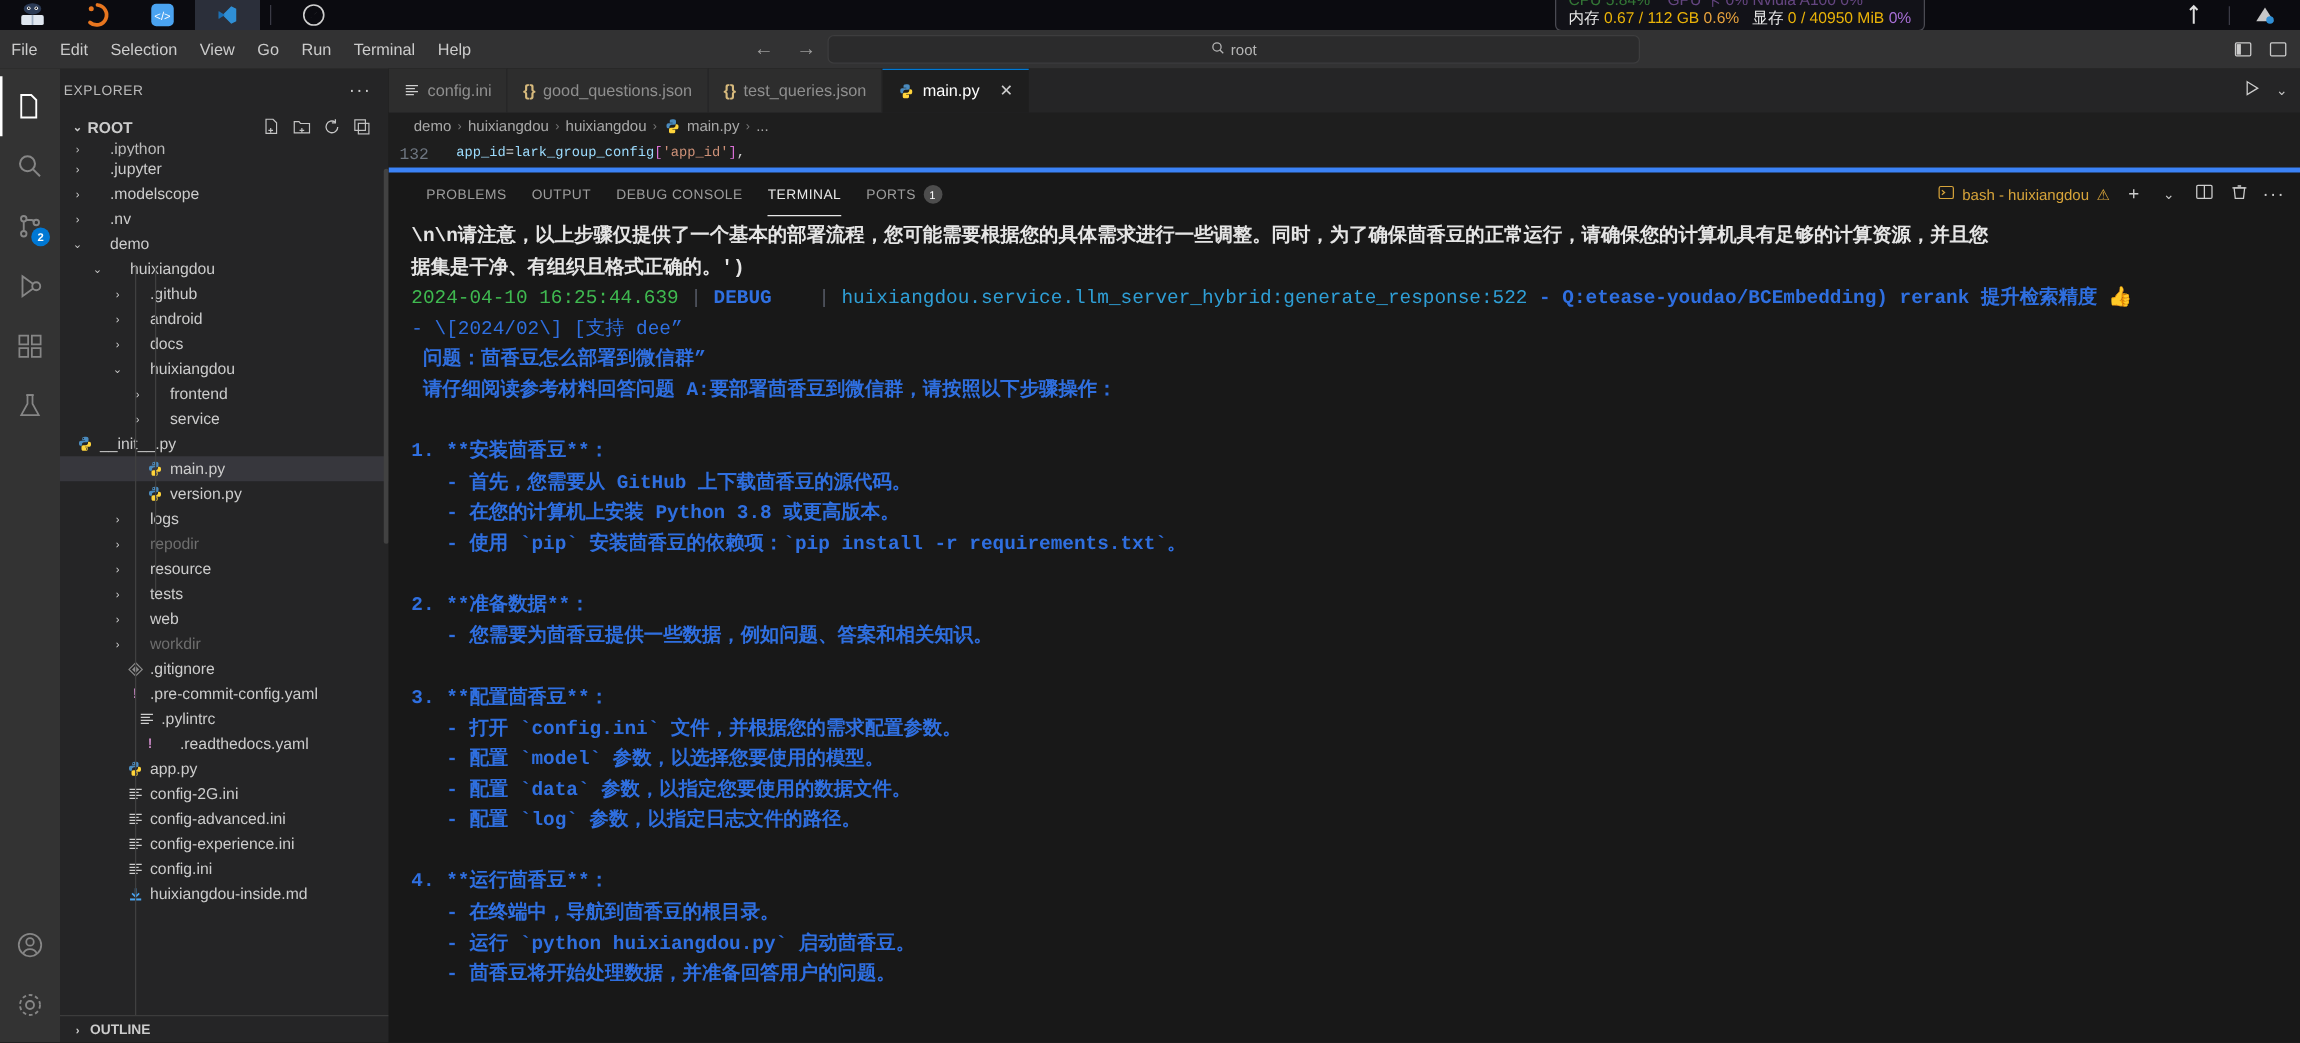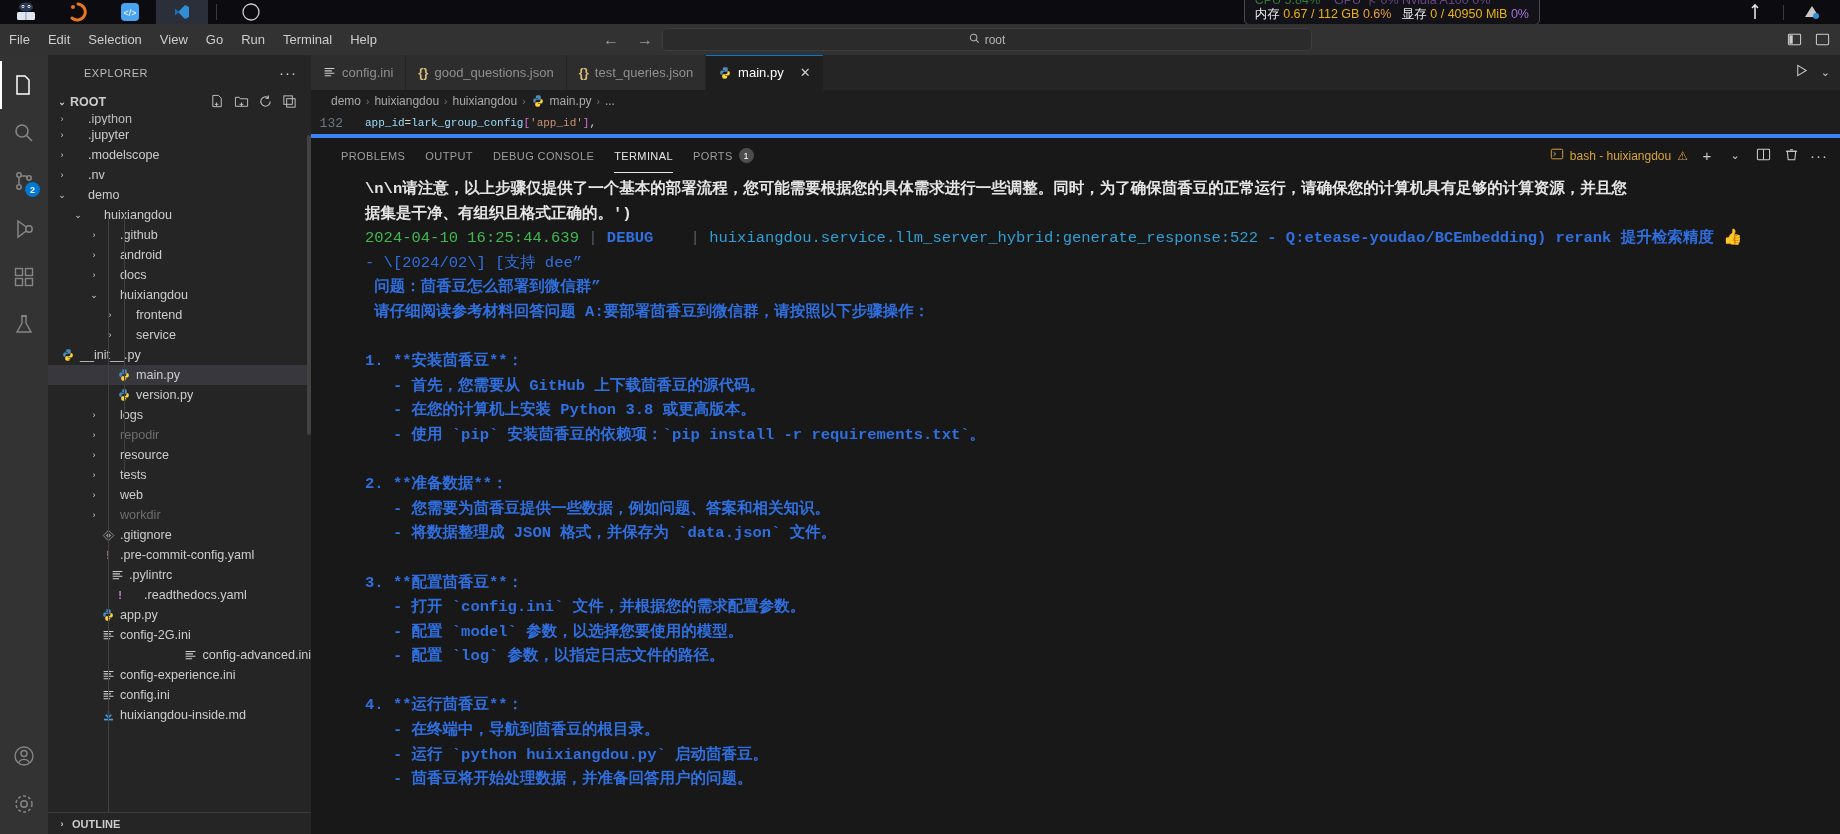--- a/index.html
+++ b/index.html
@@ -84,21 +84,21 @@
     position:absolute; right:8px; bottom:8px; min-width:15px; height:15px; border-radius:8px;
     background:#0078d4; color:#fff; font-size:9px; display:flex; align-items:center; justify-content:center;
     padding:0 3px; font-weight:bold;
   }
   .ab-bottom { position:absolute; bottom:6px; left:0; width:48px; }
 
   
   .sidebar { width:263px; background:#252526; flex:none; display:flex; flex-direction:column; position:relative; }
   .sb-header {
     height:35px; display:flex; align-items:center; justify-content:space-between;
-    padding:0 8px 0 20px; font-size:11px; letter-spacing:.5px; color:#bbbbbb;margin-left:16px;
+    padding:0 8px 0 3px; font-size:11px; letter-spacing:.5px; color:#bbbbbb;
   }
   .sb-dots { color:#cccccc; font-size:15px; letter-spacing:1px; padding:0 6px; }
   .sb-root {
     height:23px; display:flex; align-items:center; padding:0 6px 0 8px;
     font-size:12.5px; font-weight:bold; color:#cccccc; gap:2px;
   }
   .sb-root-actions { margin-left:auto; display:flex; gap:4px; align-items:center; padding-right:6px; }
   .sb-act { width:20px; height:20px; display:flex; align-items:center; justify-content:center; color:#c5c5c5; }
   .sb-tree { flex:1; overflow:hidden; position:relative; padding-top:0; }
   .tree-row {
@@ -151,21 +151,21 @@
   .p-tab.active::after { content:""; position:absolute; left:10px; right:10px; bottom:0; height:1px; background:#e7e7e7; }
   .p-badge { margin-left:6px; background:#4d4d4d; color:#fff; font-size:9px; border-radius:8px;
              min-width:15px; height:15px; display:inline-flex; align-items:center; justify-content:center; padding:0 4px;}
   .panel-head-right { margin-left:auto; display:flex; align-items:center; gap:10px; padding-right:12px; }
   .term-name { font-size:12px; color:#d7a43a; display:flex; align-items:center; gap:6px; }
   .ph-ico { color:#cccccc; font-size:15px; width:18px; text-align:center; }
 
   .terminal {
     flex:1; overflow:hidden; padding:4px 0 16px 18px; position:relative;
     font-family:"Liberation Mono", monospace;
-    font-size:15.5px; line-height:24.6px; color:#cccccc;margin-left:36px;
+    font-size:15.5px; line-height:24.6px; color:#cccccc;
   }
   .t-line { white-space:pre; }
   .t-white { color:#e5e5e5; }
   .t-green { color:#3fb950; }
   .t-blue  { color:#2f6fe0; }
   .t-blueb { color:#2f6fe0; font-weight:bold; }
   .t-cyan  { color:#2f9fd6; }
   .t-sep   { color:#555a66; }
   .t-bold  { font-weight:bold; }
 </style>
@@ -553,21 +553,21 @@
             </div>
             <div class="tree-row" style="padding-left: 40px;">
               <span class="chev"></span>
               <span class="ficon">
                 <svg width="13" height="13" viewBox="0 0 16 16">
                   <path d="M2 3h12M2 6h9M2 9h12M2 12h8" stroke="#cfcfcf" stroke-width="1.3"></path>
                 </svg>
               </span>
               <span class="tr-label">config-2G.ini</span>
             </div>
-            <div class="tree-row" style=" justify-content: flex-end;">
+            <div class="tree-row" style="padding-left: 40px;">
               <span class="chev"></span>
               <span class="ficon">
                 <svg width="13" height="13" viewBox="0 0 16 16">
                   <path d="M2 3h12M2 6h9M2 9h12M2 12h8" stroke="#cfcfcf" stroke-width="1.3"></path>
                 </svg>
               </span>
               <span class="tr-label">config-advanced.ini</span>
             </div>
             <div class="tree-row" style="padding-left: 40px;">
               <span class="chev"></span>
@@ -728,25 +728,25 @@
               <div class="t-line t-blue t-bold"> 问题：茴香豆怎么部署到微信群”</div>
               <div class="t-line t-blue t-bold"> 请仔细阅读参考材料回答问题 A:要部署茴香豆到微信群，请按照以下步骤操作：</div>
               <div class="t-line t-blue">&nbsp;</div>
               <div class="t-line t-blue t-bold">1. **安装茴香豆**：</div>
               <div class="t-line t-blue t-bold">   - 首先，您需要从 GitHub 上下载茴香豆的源代码。</div>
               <div class="t-line t-blue t-bold">   - 在您的计算机上安装 Python 3.8 或更高版本。</div>
               <div class="t-line t-blue t-bold">   - 使用 `pip` 安装茴香豆的依赖项：`pip install -r requirements.txt`。</div>
               <div class="t-line t-blue">&nbsp;</div>
               <div class="t-line t-blue t-bold">2. **准备数据**：</div>
               <div class="t-line t-blue t-bold">   - 您需要为茴香豆提供一些数据，例如问题、答案和相关知识。</div>
-              <div class="t-line t-blue t-bold">   - 将数据整理成 JSON 格式，并保存为 `data.json` 文件。</div>
               <div class="t-line t-blue">&nbsp;</div>
               <div class="t-line t-blue t-bold">3. **配置茴香豆**：</div>
               <div class="t-line t-blue t-bold">   - 打开 `config.ini` 文件，并根据您的需求配置参数。</div>
               <div class="t-line t-blue t-bold">   - 配置 `model` 参数，以选择您要使用的模型。</div>
+              <div class="t-line t-blue t-bold">   - 配置 `data` 参数，以指定您要使用的数据文件。</div>
               <div class="t-line t-blue t-bold">   - 配置 `log` 参数，以指定日志文件的路径。</div>
               <div class="t-line t-blue">&nbsp;</div>
               <div class="t-line t-blue t-bold">4. **运行茴香豆**：</div>
               <div class="t-line t-blue t-bold">   - 在终端中，导航到茴香豆的根目录。</div>
               <div class="t-line t-blue t-bold">   - 运行 `python huixiangdou.py` 启动茴香豆。</div>
               <div class="t-line t-blue t-bold">   - 茴香豆将开始处理数据，并准备回答用户的问题。</div>
               <div class="t-line t-blue">&nbsp;</div>
             </div>
         </div>
       </div>

